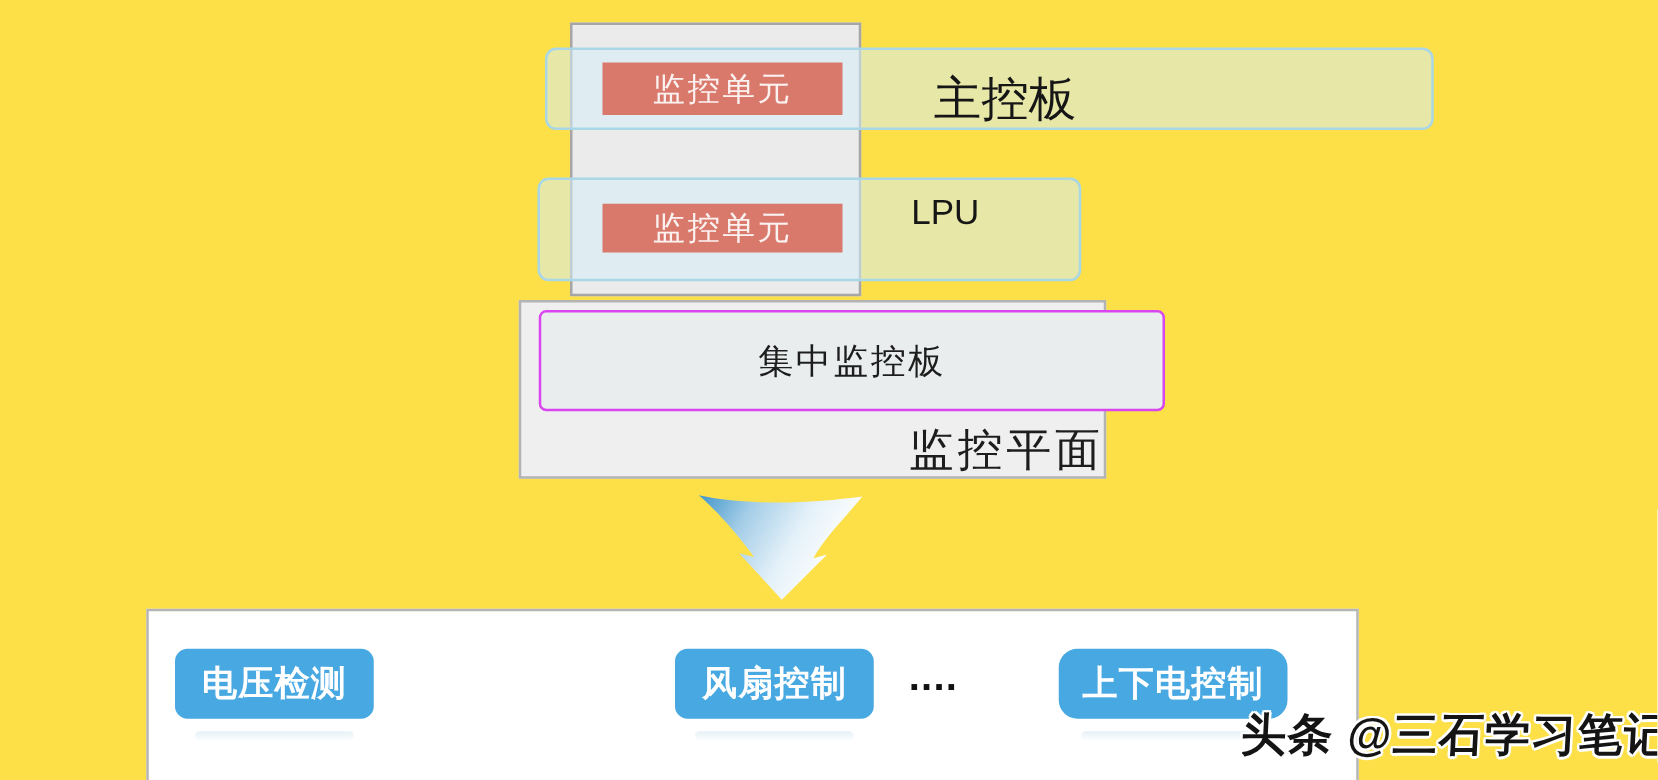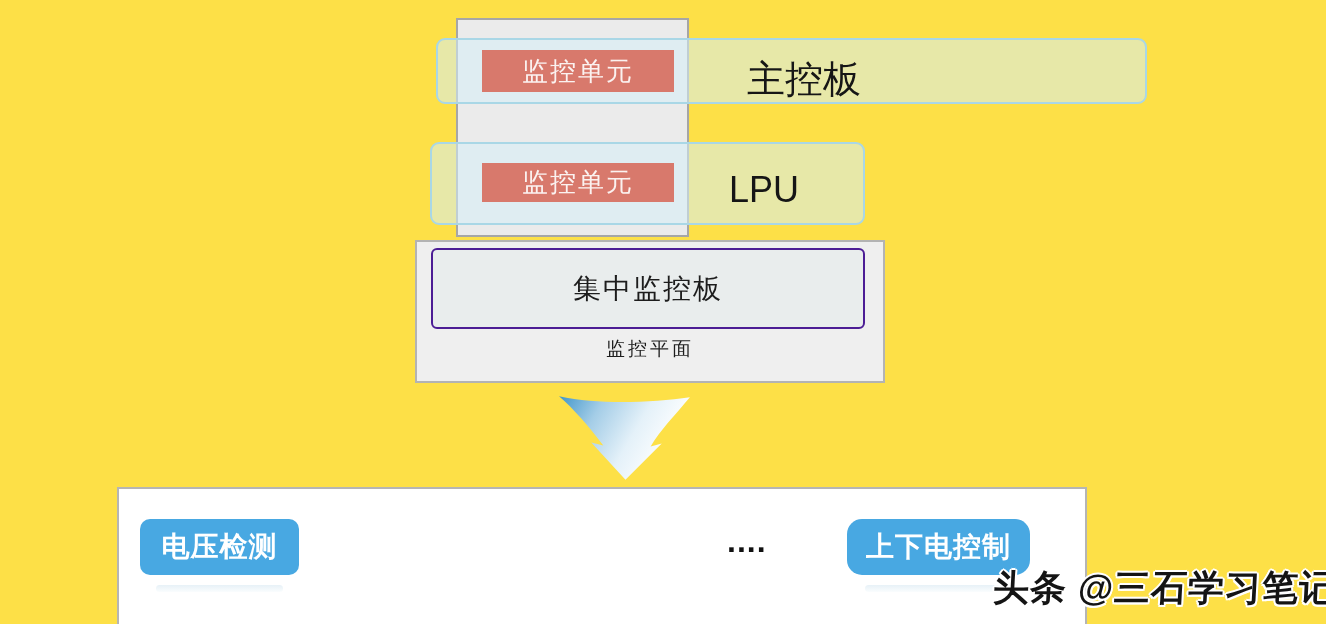--- a/index.html
+++ b/index.html
@@ -51,52 +51,52 @@
   .unit-chip.u1 { left: 482px; top: 50px;  width: 192px; height: 42px; }
   .unit-chip.u2 { left: 482px; top: 163px; width: 192px; height: 39px; }
 
   .board-label {
     position: absolute;
     color: #161616;
     font-size: 38px;
     white-space: nowrap;
   }
   .board-label.main { left: 747px; top: 54px; }
-  .board-label.lpu  { left: 729px; top: 169px; font-size: 36px; }
+  .board-label.lpu  { left: 729px; top: 154px; font-size: 28px; }
 
   
   .plane-box {
     position: absolute;
     left: 415px; top: 240px;
     width: 470px; height: 143px;
     background: #efefef;
     border: 2px solid #b3b3b3;
     box-sizing: border-box;
   }
   .central-board {
     position: absolute;
     left: 14px; top: 6px;
-    width: 434px; height: 81px;
+    width: 501px; height: 81px;
     background: #e9eded;
-    border: 2px solid #4c1d95;
+    border: 2px solid #d946ef;
     border-radius: 6px;
     box-sizing: border-box;
     display: flex;
     align-items: center;
     justify-content: center;
     font-size: 28px;
     color: #1d1d1d;
     letter-spacing: 2px;
   }
   .plane-label {
     position: absolute;
     left: 0; right: 0;
     top: 94px;
-    text-align: center;
-    font-size: 19px;
+    text-align: right;
+    font-size: 36px;
     color: #1d1d1d;
     letter-spacing: 3px;
   }
 
   
   .arrow-wrap {
     position: absolute;
     left: 556px; top: 389px;
     width: 147px; height: 95px;
   }
@@ -201,19 +201,20 @@
                L 69 90
                L 35 53
                L 47 56
                C 33 37 17 19 3 7
                Z" fill="url(#arrowGrad)" stroke="none"></path>
     </svg>
   </div>
 
   <div class="functions-box">
     <div class="func-btn b0">电压检测</div>
+    <div class="func-btn b2">风扇控制</div>
     <div class="func-ellipsis">....</div>
     <div class="func-btn b3">上下电控制</div>
   </div>
 
   <div class="watermark">头条 @三石学习笔记</div>
 
 </div>
 
 </body></html>

